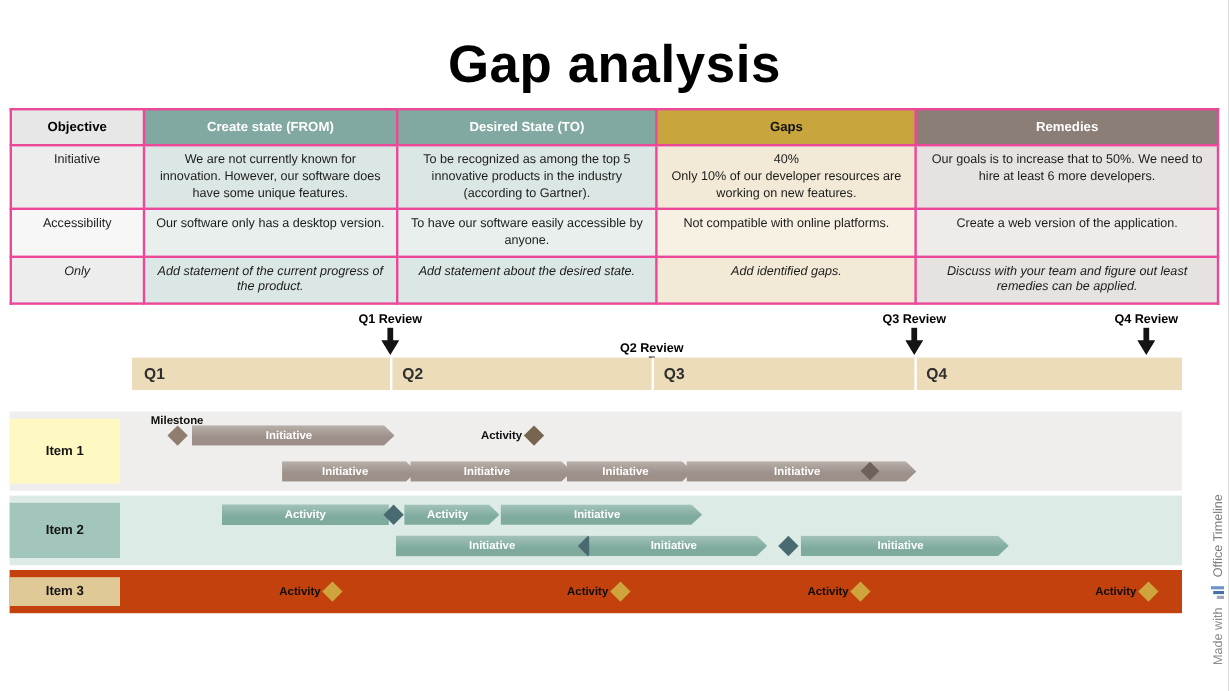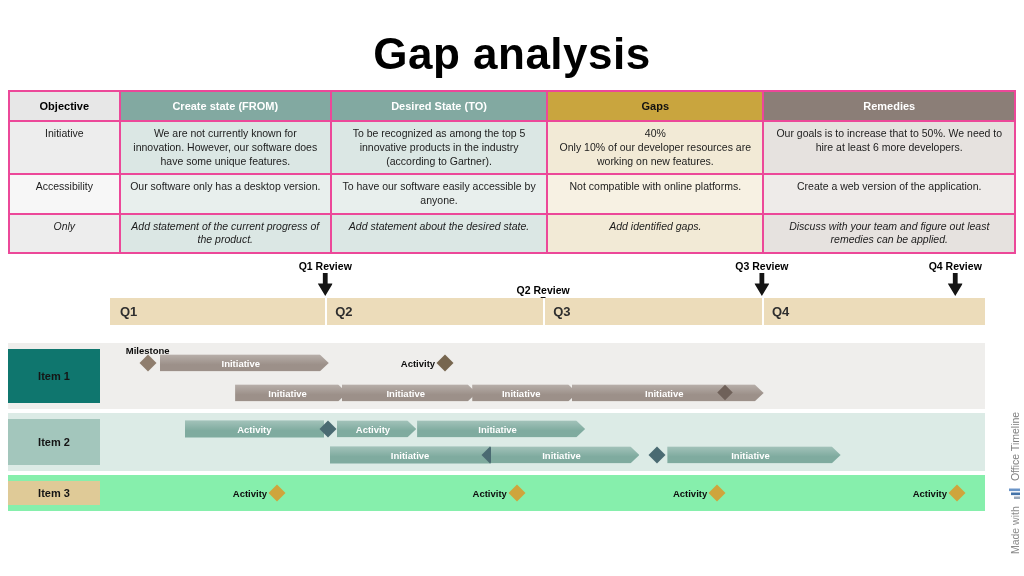--- a/index.html
+++ b/index.html
@@ -136,21 +136,21 @@
         <div class="q-label" style="left: 0%;">Q1</div>
         <div class="q-divider" style="left: 24.6%;"></div>
         <div class="q-label" style="left: 24.6%;">Q2</div>
         <div class="q-divider" style="left: 49.5%;"></div>
         <div class="q-label" style="left: 49.5%;">Q3</div>
         <div class="q-divider" style="left: 74.5%;"></div>
         <div class="q-label" style="left: 74.5%;">Q4</div>
       </div>
     <div>
         <div class="item-row" style="background: rgb(239, 238, 236);">
-          <div class="item-label" style="background: #0f766e; text-align: center;">Item 1</div>
+          <div class="item-label" style="background: #fef9c3; text-align: center;">Item 1</div>
           <div class="lanes">
             <div class="lane" style="height: 34px;">
               <div class="mi" style="left: 4.3%;">
                 <span class="mi-label top">Milestone</span>
                 <span class="diamond" style="background: rgb(143, 126, 110);"></span>
               </div>
               <div class="bar arrow" style="left: 5.7%; width: 18.5%; background-color: rgb(156, 144, 137);">Initiative</div>
               <div class="mi" style="left: 38.3%;">
                 <span class="mi-label left">Activity</span>
                 <span class="diamond" style="background: rgb(119, 102, 79);"></span>
@@ -181,21 +181,21 @@
                 <span class="diamond" style="background: rgb(74, 106, 114);"></span>
               </div>
               <div class="bar arrow" style="left: 43.5%; width: 16.2%; background-color: rgb(127, 171, 159);">Initiative</div>
               <div class="mi" style="left: 62.5%;">
                 <span class="diamond" style="background: rgb(74, 106, 114);"></span>
               </div>
               <div class="bar arrow" style="left: 63.7%; width: 19%; background-color: rgb(127, 171, 159);">Initiative</div>
             </div>
           </div>
         </div>
-        <div class="item-row" style="background: #86efac; text-align: center;">
+        <div class="item-row" style="background: #c2410c; text-align: center;">
           <div class="item-label" style="background: rgb(223, 202, 151);">Item 3</div>
           <div class="lanes">
             <div class="lane" style="height: 30px;">
               <div class="mi" style="left: 19.1%;">
                 <span class="mi-label left">Activity</span>
                 <span class="diamond" style="background: rgb(207, 164, 60);"></span>
               </div>
               <div class="mi" style="left: 46.5%;">
                 <span class="mi-label left">Activity</span>
                 <span class="diamond" style="background: rgb(207, 164, 60);"></span>

